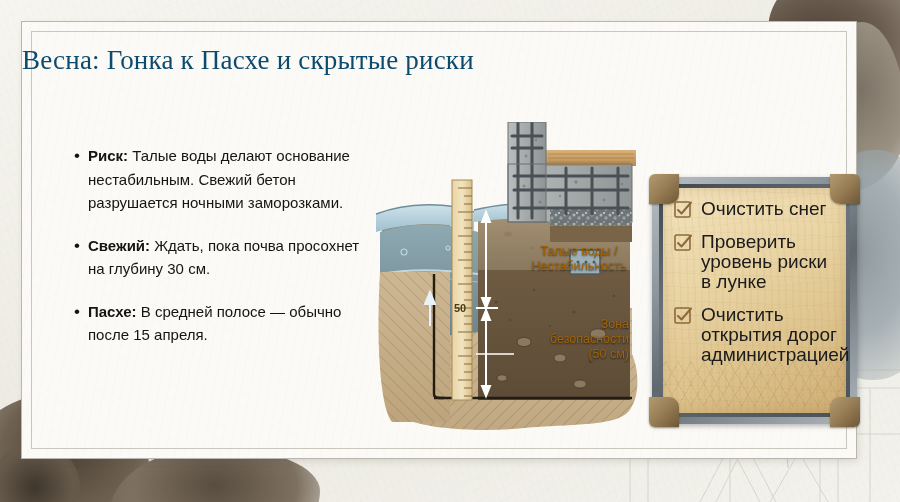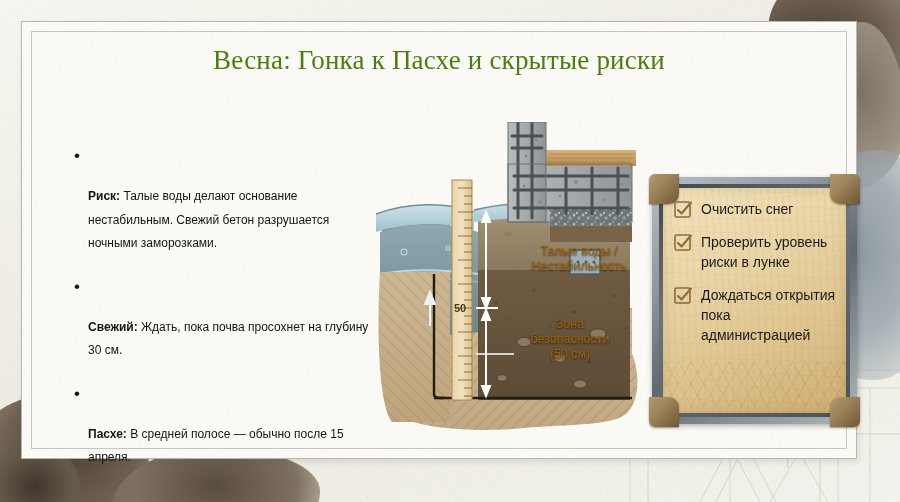--- a/index.html
+++ b/index.html
@@ -51,37 +51,37 @@
     box-shadow:0 0 0 1px #b9b7ad, 2px 3px 7px rgba(90,85,70,.18);
   }
   #card .inner-rule{position:absolute;left:9px;top:9px;right:9px;bottom:9px;
     border:1px solid #c9c7bd;pointer-events:none;}
   .card-grain{position:absolute;inset:0;opacity:.55;pointer-events:none;
     background-image:
       repeating-linear-gradient(100deg, rgba(160,152,132,.045) 0 1px, rgba(0,0,0,0) 1px 9px),
       repeating-linear-gradient(-15deg, rgba(160,152,132,.035) 0 1px, rgba(0,0,0,0) 1px 13px);}
 
   
-  #title{position:absolute;left:0;right:0;top:23px;text-align:center;
-    font-family:"Liberation Serif",serif;font-size:27px;color:#4d7c0f;letter-spacing:.2px;}
+  #title{position:absolute;left:0;right:0;top:23px;
+    font-family:"Liberation Serif",serif;font-size:27px;color:#0c4a6e;letter-spacing:.2px;}
 
   
   #bullets{position:absolute;left:52px;top:122px;width:300px;}
   .bullet{display:flex;margin-bottom:19px;}
   .bullet .dot{flex:0 0 14px;font-size:17px;line-height:24px;color:#141414;}
-  .bullet .btext{font-size:12px;line-height:23.5px;color:#141414;margin-top:41px;}
+  .bullet .btext{font-size:15px;line-height:23.5px;color:#141414;}
   .bullet .lead{font-weight:bold;}
 
   
   #illo{position:absolute;left:352px;top:100px;width:272px;height:320px;}
   #illo svg{display:block;}
   .illo-label{position:absolute;color:#a16207;font-size:12.5px;line-height:15px;
     text-align:center;text-shadow:0 1px 2px rgba(0,0,0,.65);font-weight:400;}
   #lbl-water{left:144px;top:122px;width:122px;}
-  #lbl-safe{left:137px;top:195px;width:118px;}
+  #lbl-safe{left:137px;top:195px;width:118px;text-align:right;}
 
   
   #board{position:absolute;left:630px;top:155px;width:205px;height:247px;}
   .board-metal{position:absolute;inset:0;border-radius:4px;
     background:linear-gradient(145deg,#b9c0c5 0%,#8e979e 30%,#5f686f 55%,#8d969d 80%,#aeb6bb 100%);
     box-shadow:0 2px 5px rgba(50,50,55,.35);}
   .board-metal-in{position:absolute;left:7px;top:7px;right:7px;bottom:7px;border-radius:2px;
     background:linear-gradient(150deg,#3f474d 0%,#6b747a 40%,#4b5257 100%);}
   .board-face{position:absolute;left:11px;top:11px;right:11px;bottom:11px;border-radius:1px;
     background:
@@ -100,21 +100,21 @@
     box-shadow:0 1px 2px rgba(40,30,10,.4);}
   .corner.tl{left:-3px;top:-3px;border-radius:6px 0 10px 0;}
   .corner.tr{right:-3px;top:-3px;border-radius:0 6px 0 10px;}
   .corner.bl{left:-3px;bottom:-3px;border-radius:0 10px 0 6px;}
   .corner.br{right:-3px;bottom:-3px;border-radius:10px 0 6px 0;}
 
   #checklist{position:absolute;left:22px;top:22px;right:16px;}
   .chk-row{display:flex;margin-bottom:13px;}
   .chk-box{flex:0 0 19px;height:17px;margin-right:8px;margin-top:2px;position:relative;}
   .chk-box svg{display:block;}
-  .chk-text{font-size:14px;line-height:20px;color:#1b1b1b;}
+  .chk-text{font-size:19px;line-height:20px;color:#1b1b1b;}
 </style>
 </head>
 <body>
 
 <div id="slide">
 
   <div class="bg-paper"></div>
   <div class="bg-grain"></div>
 
   <div class="stone s1"></div>
@@ -389,20 +389,20 @@
           <span class="chk-text">Проверить уровень риски в лунке</span>
         </div>
 
         <div class="chk-row">
           <span class="chk-box">
             <svg width="19" height="17" viewBox="0 0 19 17">
               <rect x="1" y="1" width="15" height="15" rx="1.5" fill="none" stroke="#8a6a3c" stroke-width="1.6"></rect>
               <path d="M4 9 L7.5 12.5 L17 1.5" fill="none" stroke="#8a6a3c" stroke-width="2" stroke-linecap="round" stroke-linejoin="round"></path>
             </svg>
           </span>
-          <span class="chk-text">Дождаться открытия пока администрацией</span>
+          <span class="chk-text">Очистить открытия дорог администрацией</span>
         </div>
 
       </div>
     </div>
 
   </div>
 </div>
 
 </body></html>

